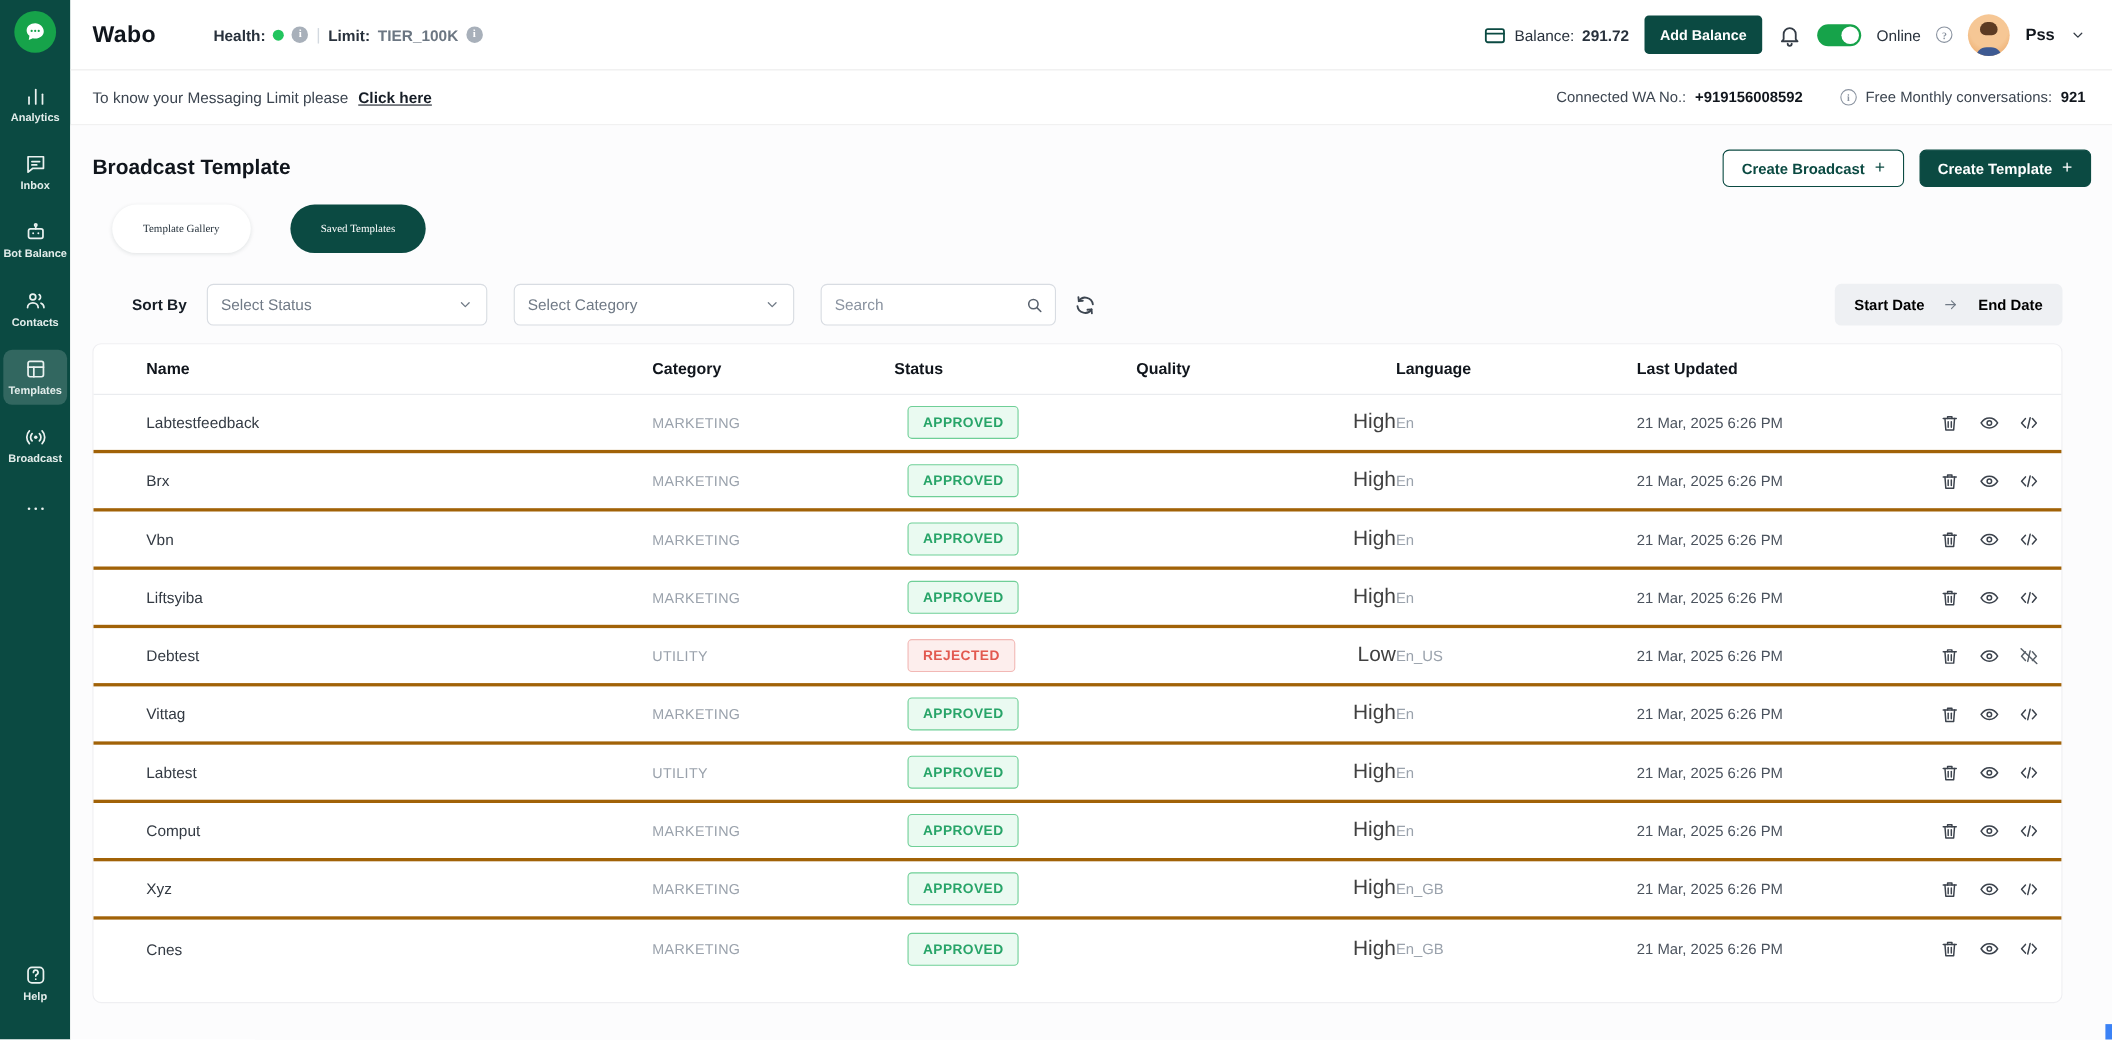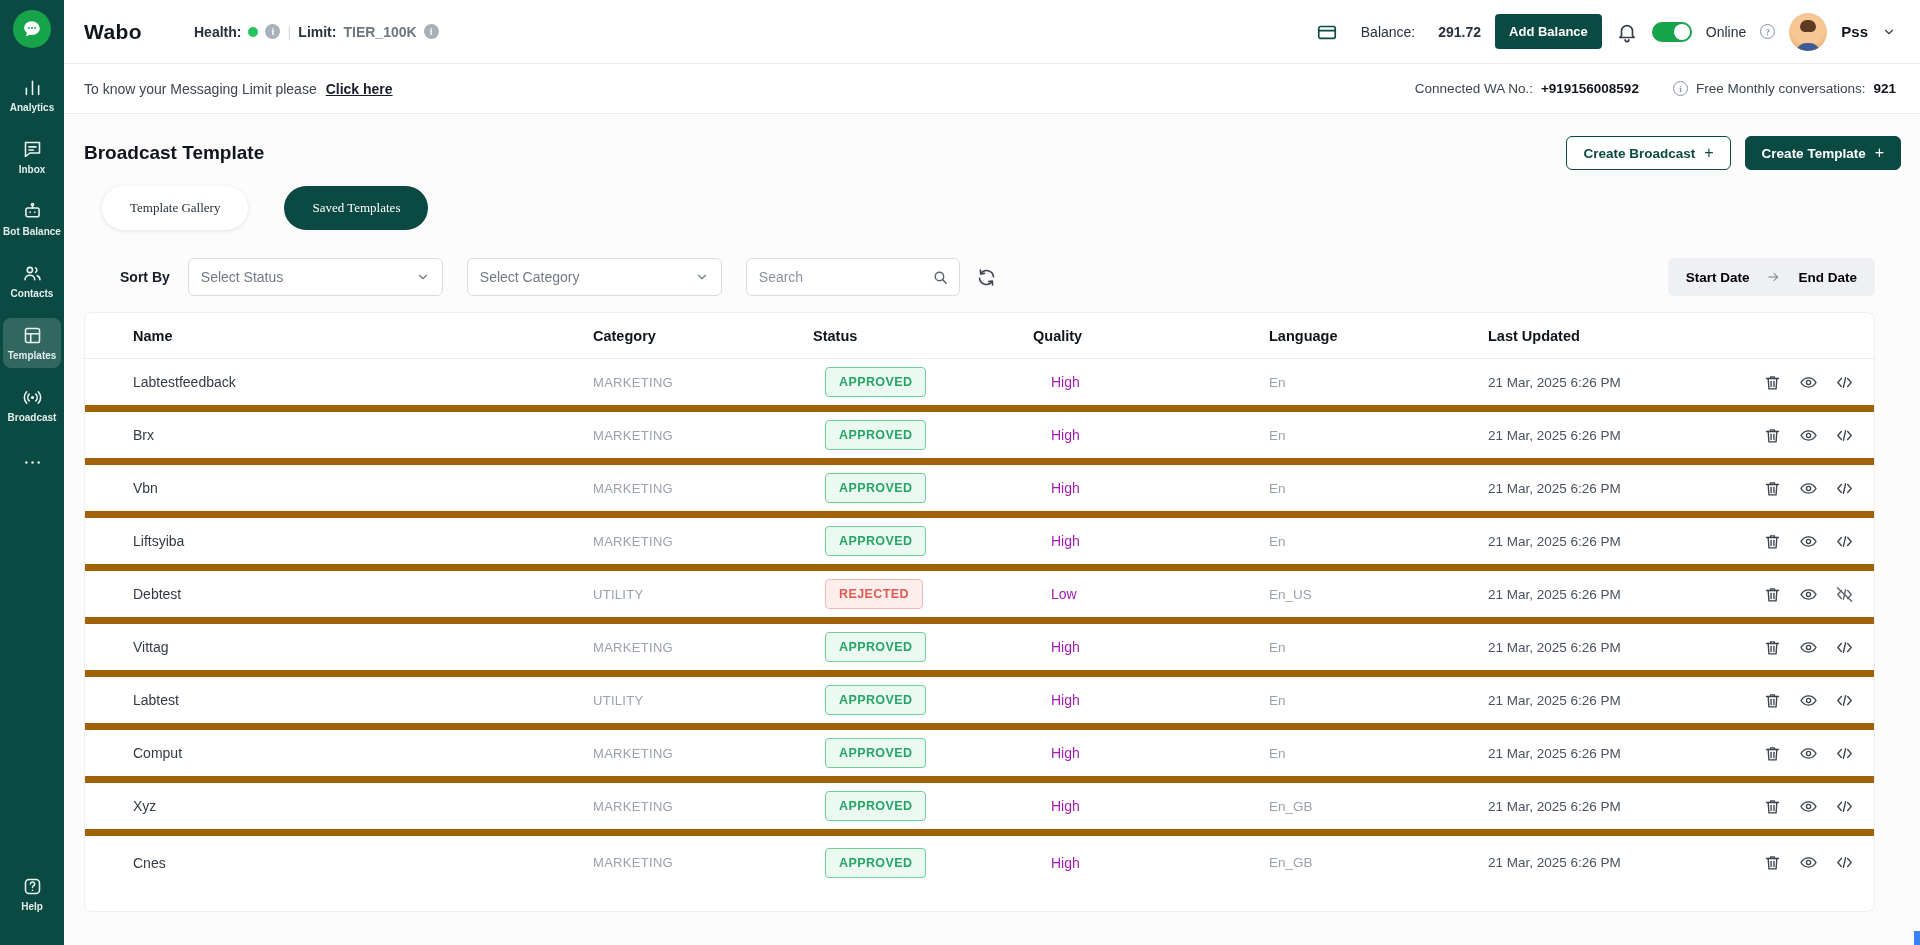--- a/index.html
+++ b/index.html
@@ -36,21 +36,21 @@
   .dot { width:10px; height:10px; border-radius:50%; background:#22c55e; }
   .info-filled { width:15px; height:15px; border-radius:50%; background:#a8b0ba; color:#fff;
     font-size:10px; font-weight:700; display:flex; align-items:center; justify-content:center;
     font-family:"Liberation Serif", serif; }
   .info-outline { width:15px; height:15px; border-radius:50%; border:1.5px solid #8a93a0;
     color:#8a93a0; font-size:9px; font-weight:700; display:flex; align-items:center;
     justify-content:center; font-family:"Liberation Serif", serif; }
   .divider { color:#d3d9e0; font-size:15px; }
   .limit-value { color:#6b7682; font-weight:700; }
   .topbar-right { margin-left:auto; display:flex; align-items:center; gap:14px; }
-  .balance-group { display:flex; align-items:center; gap:23px; font-size:14px; color:#28313c; }
+  .balance-group { display:flex; align-items:center; gap:7px; font-size:14px; color:#28313c; }
   .balance-group b { font-weight:800; }
   .btn-add-balance { background:var(--brand,#0b4a42); color:#fff; border:none; border-radius:4px;
     font-size:13px; font-weight:600; padding:10px 14px; cursor:pointer;
     font-family:"Liberation Sans", sans-serif; }
   .icon-plain { width:22px; height:22px; stroke:#343c46; stroke-width:1.8; fill:none;
     stroke-linecap:round; stroke-linejoin:round; cursor:pointer; }
   .toggle { width:40px; height:20px; border-radius:12px; background:var(--accent,#16a34a);
     position:relative; cursor:pointer; }
   .toggle .knob { position:absolute; top:2px; right:2px; width:16px; height:16px;
     border-radius:50%; background:#fff; }
@@ -81,21 +81,21 @@
   .page-head .actions { margin-left:auto; display:flex; gap:14px; }
   .btn { display:flex; align-items:center; gap:9px; height:34px; padding:0 16px;
     border-radius:6px; font-size:13.5px; font-weight:600; cursor:pointer;
     font-family:"Liberation Sans", sans-serif; }
   .btn .plus { font-size:16px; font-weight:500; line-height:1; }
   .btn-outline { background:#fff; color:var(--brand,#0b4a42); border:1px solid var(--brand,#0b4a42);margin-left:20px; }
   .btn-filled { background:var(--brand,#0b4a42); color:#fff; border:1px solid var(--brand,#0b4a42); }
 
   .tabs { display:flex; gap:36px; margin:6px 0 28px 18px; }
   .tab { height:44px; padding:0 28px; border-radius:24px; display:flex; align-items:center;
-    font-family:"Liberation Serif", serif; font-size:13px; cursor:pointer; }
+    font-family:"Liberation Serif", serif; font-size:10px; cursor:pointer; }
   .tab.inactive { background:#fff; color:#26323c; box-shadow:0 1px 4px rgba(20,40,40,.12); }
   .tab.active { background:var(--brand,#0b4a42); color:#fff; }
 
   
   .filters { display:flex; align-items:center; margin:0 0 16px 36px; }
   .sort-label { font-size:14px; font-weight:700; color:#161d26; margin-right:18px; }
   .select { width:255px; height:38px; border:1px solid #d8dce2; border-radius:6px; background:#fff;
     display:flex; align-items:center; padding:0 12px; font-size:14px; color:#707a86;
     cursor:pointer; margin-right:24px; }
   .select .chev { margin-left:auto; stroke:#707a86; }
@@ -113,31 +113,31 @@
   .date-btn { font-size:13.5px; font-weight:600; color:#000000; cursor:pointer; }
   .arrow-icon { width:17px; height:14px; stroke:#707a86; stroke-width:1.8; fill:none;
     stroke-linecap:round; stroke-linejoin:round; }
 
   
   .card { background:#fff; border:1px solid #efeff2; border-radius:8px; padding-bottom:22px; }
   .thead, .trow { display:grid; grid-template-columns:460px 220px 220px 236px 219px 1fr;
     align-items:center; padding:0 20px 0 48px; }
   .thead { height:46px; border-bottom:1px solid #e8eaee; font-size:14.5px; font-weight:700;
     color:#10151c; }
-  .trow { height:53px; border-bottom:7px solid #a16207; }
+  .trow { height:53px; border-bottom:3px solid #a16207; }
   .trow:last-child { border-bottom:none; }
   .cell.name { font-size:14px; color:#333a43; }
   .cell.category { font-size:13px; color:#9aa2ac; letter-spacing:.3px; }
   .badge { display:inline-block; margin-left:12px; min-width:88px; text-align:center;
     padding:7px 13px; border-radius:4px; font-size:12.5px; font-weight:700; letter-spacing:.4px; }
   .badge.approved { color:var(--approved-text,#27a468); background:var(--approved-bg,#eafaf1);
     border:1px solid var(--approved-border,#6fcf97); }
   .badge.rejected { color:var(--rejected-text,#e25950); background:var(--rejected-bg,#fdeeed);
     border:1px solid var(--rejected-border,#f2b8b5); }
-  .cell.quality { font-size:14px; color:#a21caf; padding-left:18px; }
+  .cell.quality { font-size:19px; color:#404040; padding-left:18px;text-align:right; }
   .cell.language { font-size:13.5px; color:#9aa2ac; }
   .cell.last { display:flex; align-items:center; justify-content:space-between; }
   .updated { font-size:13.5px; color:#4b535e; }
   .row-actions { display:flex; align-items:center; gap:17px; }
   .icon-btn { cursor:pointer; }
   .row-icon { width:19px; height:19px; stroke:#3c434d; stroke-width:1.7; fill:none;
     stroke-linecap:round; stroke-linejoin:round; }
   .row-icon .slash { display:none; }
   .icon-btn.disabled .row-icon .slash { display:block; }
   .icon-btn.disabled .row-icon { stroke:#586069; }

